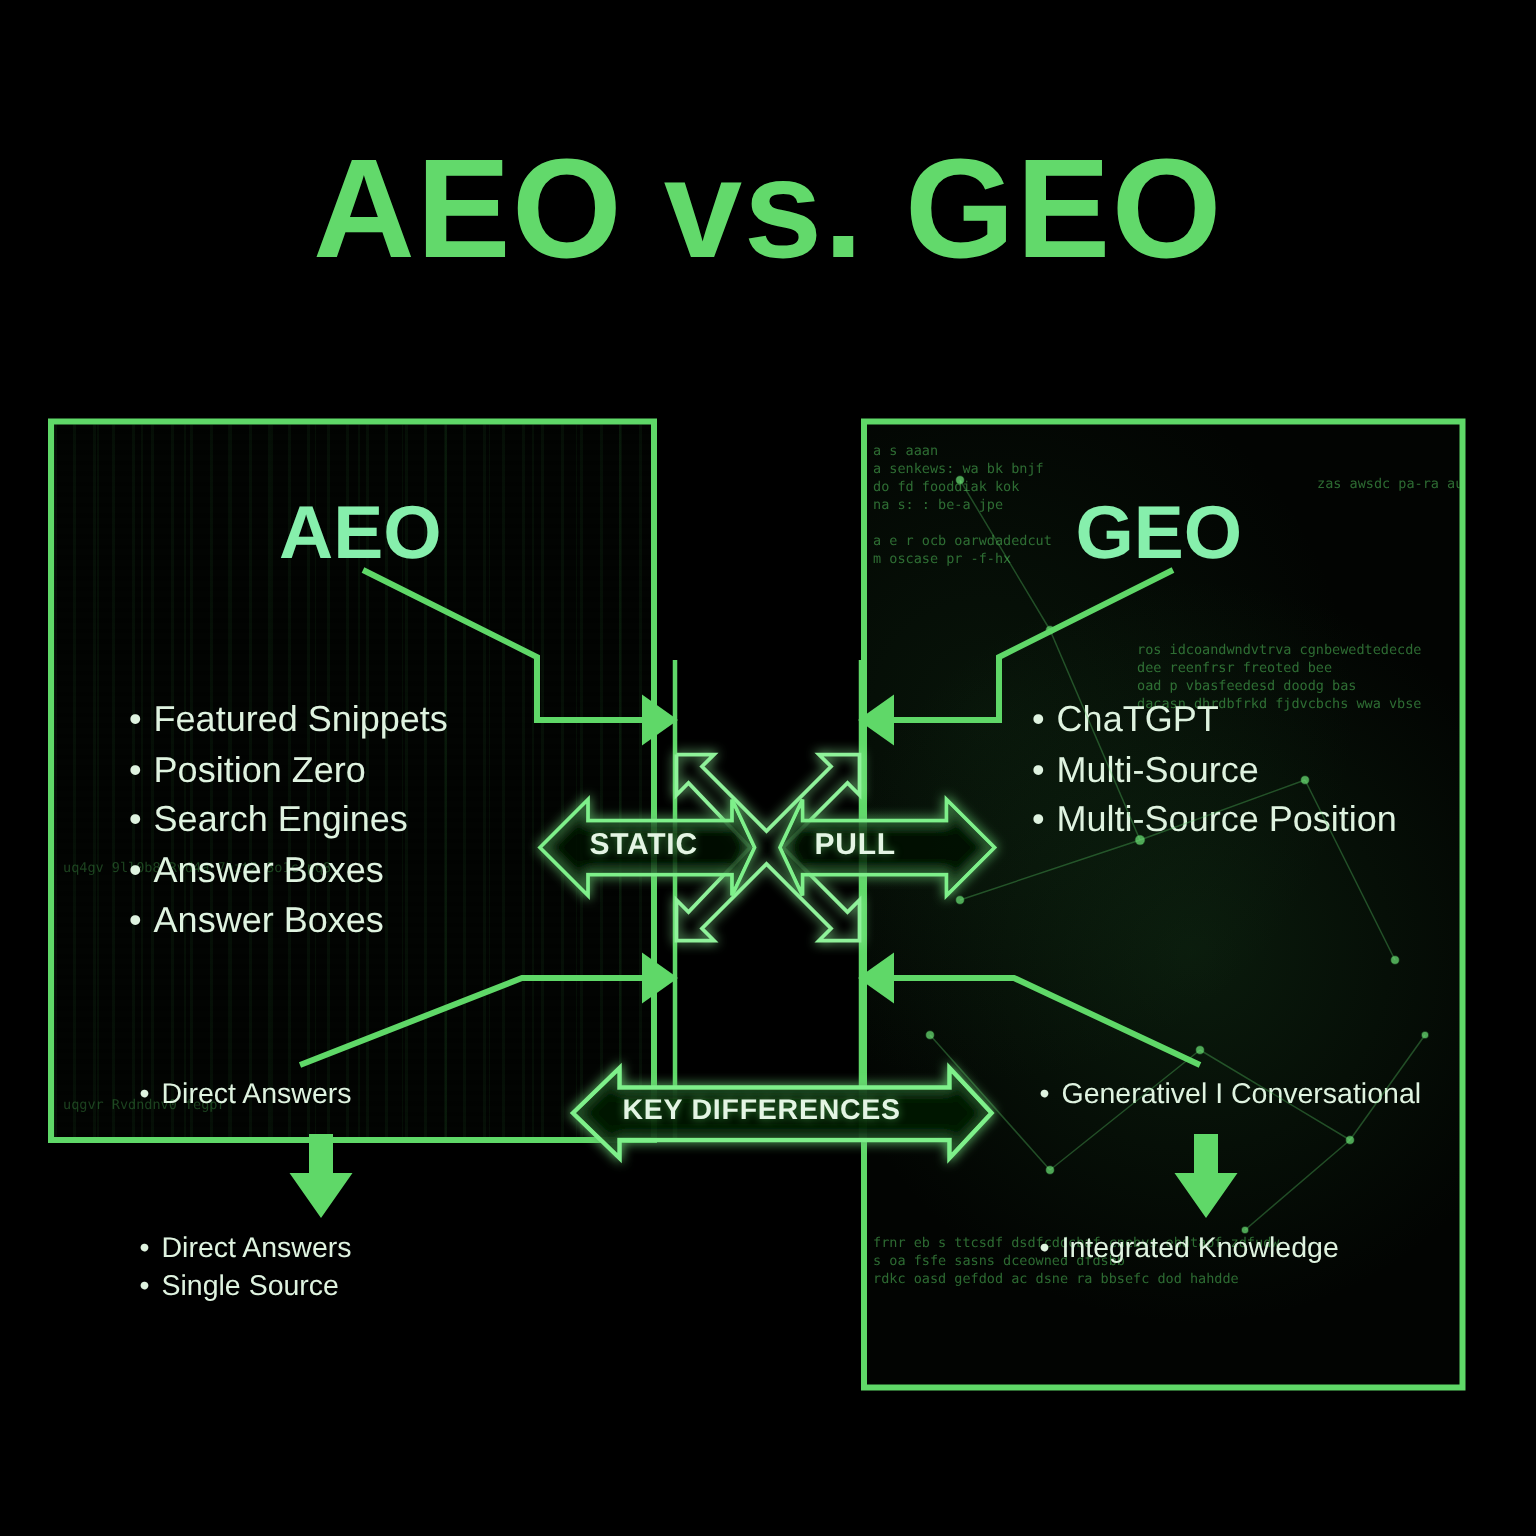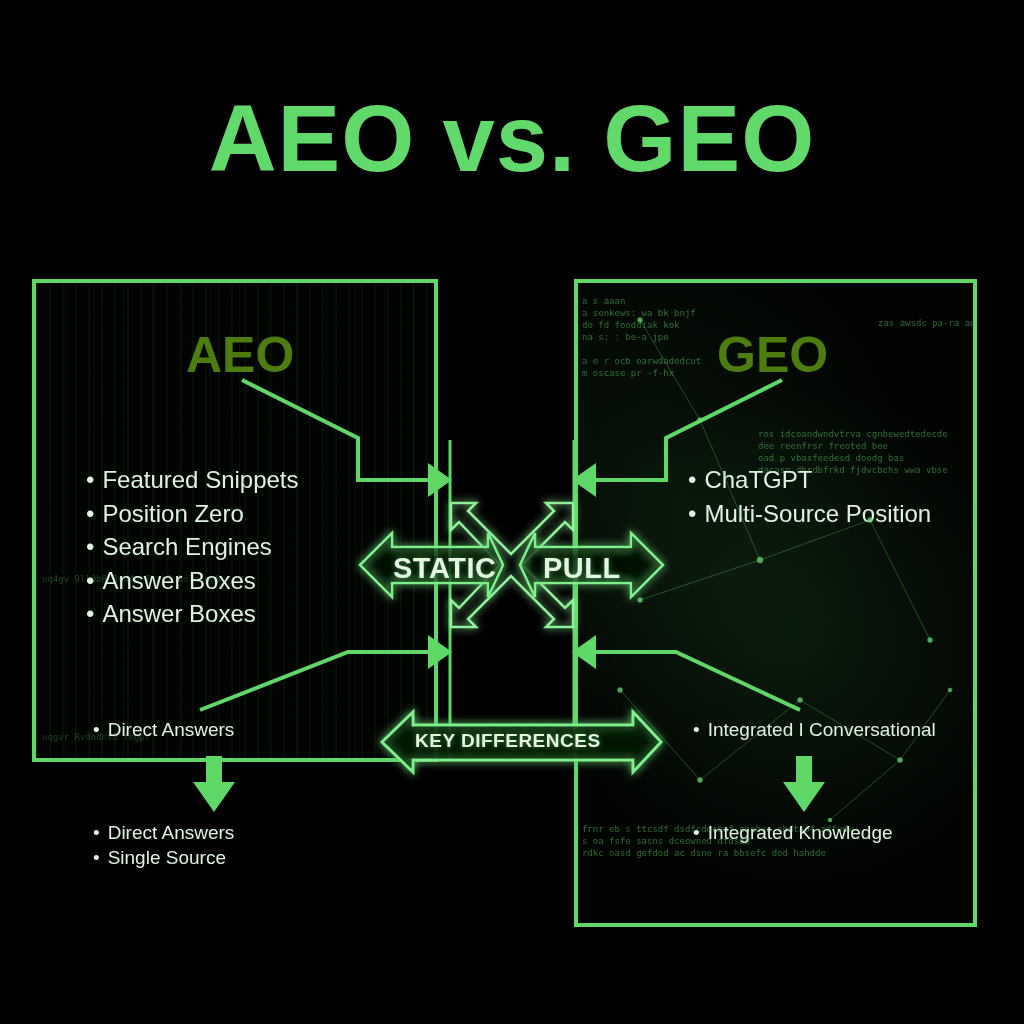--- a/index.html
+++ b/index.html
@@ -14,26 +14,26 @@
     background:
       repeating-linear-gradient(90deg, rgba(40,120,50,0.10) 0 2px, transparent 2px 13px),
       repeating-linear-gradient(90deg, rgba(50,160,60,0.07) 0 1px, transparent 1px 29px),
       repeating-linear-gradient(0deg, rgba(0,0,0,0.35) 0 3px, transparent 3px 7px),
       #020402; }
   .panel-right { left: 574px; top: 279px; width: 403px; height: 648px;
     background:
       radial-gradient(circle at 55% 55%, rgba(40,110,50,0.22), transparent 60%),
       radial-gradient(circle at 20% 30%, rgba(40,110,50,0.15), transparent 45%),
       #020402; }
-  .panel-heading { font-size: 50px; font-weight: bold; color: #4d7c0f; line-height: 1; }
+  .panel-heading { font-size: 50px; font-weight: bold; color: #86efac; line-height: 1; }
   .bullets { list-style: none; margin: 0; padding: 0; }
   .bullets li { font-size: 24px; line-height: 33.5px; color: #dff3e0; white-space: nowrap; }
   .bullets li::before { content: "\2022"; margin-right: 8px; }
   .small-bullets li { font-size: 19px; line-height: 25px; }
-  .label-big { font-size: 29px; font-weight: bold; color: #e4f5e4; letter-spacing: 0.5px;
+  .label-big { font-size: 20px; font-weight: bold; color: #e4f5e4; letter-spacing: 0.5px;
                text-shadow: 0 0 6px rgba(120,255,130,0.5); }
   .noise { font-family: "DejaVu Sans Mono", monospace; font-size: 9px; color: rgba(80,190,90,0.55);
            white-space: nowrap; line-height: 12px; }
   svg { position: absolute; left: 0; top: 0; }
 </style>
 </head>
 <body>
 
 <div class="abs title">AEO vs. GEO</div>
 
@@ -62,25 +62,26 @@
 <div class="abs panel panel-right">
   <div class="abs noise" style="left:4px;top:12px;">a s aaan<br>a senkews: wa bk bnjf<br>do fd fooddiak kok<br>na s: : be-a jpe<br><br>a e r ocb oarwdadedcut<br>m oscase pr -f-hx</div>
   <div class="abs noise" style="left:300px;top:34px;">zas awsdc pa-ra aucs</div>
   <div class="abs noise" style="left:180px;top:145px;">ros idcoandwndvtrva cgnbewedtedecde<br>dee reenfrsr freoted bee<br>oad p vbasfeedesd doodg bas<br>dacasn dhrdbfrkd fjdvcbchs wwa vbse</div>
   <div class="abs noise" style="left:4px;top:540px;">frnr eb s  ttcsdf dsdfcddcbaf cnebvs ebdtaof zdfudw<br>s oa  fsfe sasns dceowned dfdsbb<br>rdkc oasd gefdod ac dsne ra bbsefc dod hahdde</div>
 </div>
 <div class="abs panel-heading" style="left:717px;top:330px;">GEO</div>
 
 <ul class="abs bullets" style="left:688px;top:463px;">
   <li>ChaTGPT</li>
+  <li>Multi-Source</li>
   <li>Multi-Source Position</li>
 </ul>
 
 <ul class="abs bullets small-bullets" style="left:693px;top:717px;">
-  <li>Integrated I Conversational</li>
+  <li>Generativel I Conversational</li>
 </ul>
 <ul class="abs bullets small-bullets" style="left:693px;top:820px;">
   <li>Integrated Knowledge</li>
 </ul>
 
 <svg width="1024" height="1024" viewBox="0 0 1024 1024">
   <defs>
     <filter id="glow" x="-50%" y="-50%" width="200%" height="200%">
       <feGaussianBlur stdDeviation="4" result="b"></feGaussianBlur>
       <feMerge>

